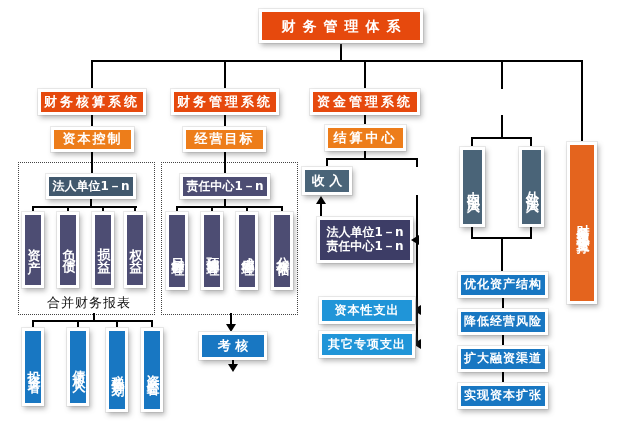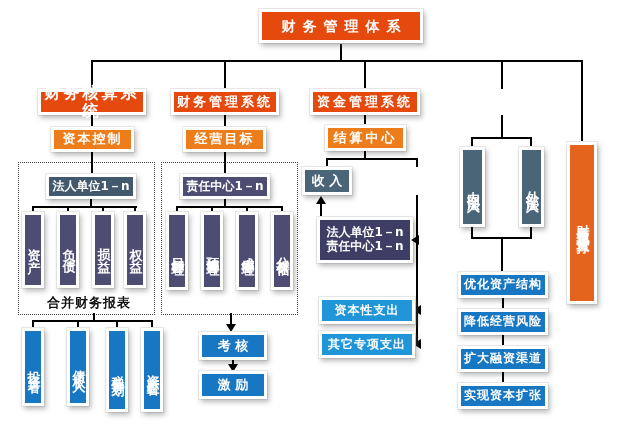--- a/index.html
+++ b/index.html
@@ -22,38 +22,38 @@
   .indigo{background:#3D3D66;}
   .blue{background:#1877C2;}
   .lblue{background:#2095D8;}
   .vtext{writing-mode:vertical-rl;text-orientation:upright;}
   .line{position:absolute;background:#000;}
   .dashedbox{position:absolute;border:1px dotted #444;background:transparent;}
   .tri{position:absolute;width:0;height:0;}
   .tri-down{border-left:5px solid transparent;border-right:5px solid transparent;border-top:8px solid #000;}
   .tri-up{border-left:5px solid transparent;border-right:5px solid transparent;border-bottom:8px solid #000;}
   .tri-left{border-top:5px solid transparent;border-bottom:5px solid transparent;border-right:8px solid #000;}
-  .plainlabel{position:absolute;color:#111;font-weight:bold;text-align:center;}
+  .plainlabel{position:absolute;color:#111;font-weight:normal;text-align:center;}
 </style>
 </head>
 <body>
 
 <div id="canvas">
 
   <div class="line" style="left:340px;top:43px;width:2px;height:17px;"></div>
   <div class="line" style="left:91px;top:60px;width:492px;height:2px;"></div>
   <div class="line" style="left:91px;top:60px;width:2px;height:29px;"></div>
   <div class="line" style="left:224px;top:60px;width:2px;height:29px;"></div>
   <div class="line" style="left:364px;top:60px;width:2px;height:29px;"></div>
   <div class="line" style="left:501px;top:60px;width:2px;height:29px;"></div>
   <div class="line" style="left:581px;top:60px;width:2px;height:82px;"></div>
 
   <div class="box red" style="left:259px;top:9px;width:164px;height:34px;font-size:14px;letter-spacing:7px;text-indent:7px;">财务管理体系</div>
 
-  <div class="box red" style="left:38px;top:89px;width:108px;height:26px;font-size:16px;letter-spacing:3px;">财务核算系统</div>
+  <div class="box red" style="left:38px;top:89px;width:108px;height:26px;font-size:13px;letter-spacing:3px;">财务核算系统</div>
   <div class="box red" style="left:171px;top:89px;width:108px;height:26px;font-size:13px;letter-spacing:3px;">财务管理系统</div>
   <div class="box red" style="left:310px;top:89px;width:110px;height:26px;font-size:13px;letter-spacing:3px;">资金管理系统</div>
 
   <div class="line" style="left:91px;top:115px;width:2px;height:12px;"></div>
   <div class="line" style="left:224px;top:115px;width:2px;height:12px;"></div>
   <div class="line" style="left:364px;top:115px;width:2px;height:10px;"></div>
 
   <div class="box orange" style="left:51px;top:127px;width:83px;height:25px;font-size:13px;letter-spacing:2px;">资本控制</div>
   <div class="box orange" style="left:183px;top:127px;width:83px;height:25px;font-size:13px;letter-spacing:2px;">经营目标</div>
   <div class="box orange" style="left:325px;top:125px;width:81px;height:26px;font-size:13px;letter-spacing:3px;">结算中心</div>
@@ -101,21 +101,20 @@
   <div class="box slate vtext" style="left:166px;top:212px;width:22px;height:78px;font-size:13px;letter-spacing:2px;">目标管理</div>
   <div class="box slate vtext" style="left:201px;top:212px;width:22px;height:78px;font-size:13px;letter-spacing:2px;">预算管理</div>
   <div class="box slate vtext" style="left:236px;top:212px;width:22px;height:78px;font-size:13px;letter-spacing:2px;">成本管理</div>
   <div class="box slate vtext" style="left:271px;top:212px;width:22px;height:78px;font-size:13px;letter-spacing:2px;">分析评估</div>
 
   <div class="line" style="left:230px;top:313px;width:2px;height:12px;"></div>
   <div class="tri tri-down" style="left:226px;top:324px;"></div>
   <div class="box blue" style="left:199px;top:332px;width:68px;height:28px;font-size:13px;">考 核</div>
   <div class="line" style="left:232px;top:360px;width:2px;height:5px;"></div>
   <div class="tri tri-down" style="left:228px;top:364px;"></div>
-  <div class="box blue" style="left:199px;top:371px;width:68px;height:28px;font-size:13px;">激 励</div>
 
   <div class="line" style="left:364px;top:151px;width:2px;height:8px;"></div>
   <div class="line" style="left:326px;top:158px;width:92px;height:2px;"></div>
   <div class="line" style="left:326px;top:158px;width:2px;height:9px;"></div>
   <div class="line" style="left:416px;top:158px;width:2px;height:9px;"></div>
 
   <div class="box steel" style="left:302px;top:167px;width:50px;height:28px;font-size:13px;">收 入</div>
 
   <div class="tri tri-up" style="left:316px;top:196px;"></div>
   <div class="line" style="left:320px;top:203px;width:2px;height:14px;"></div>

